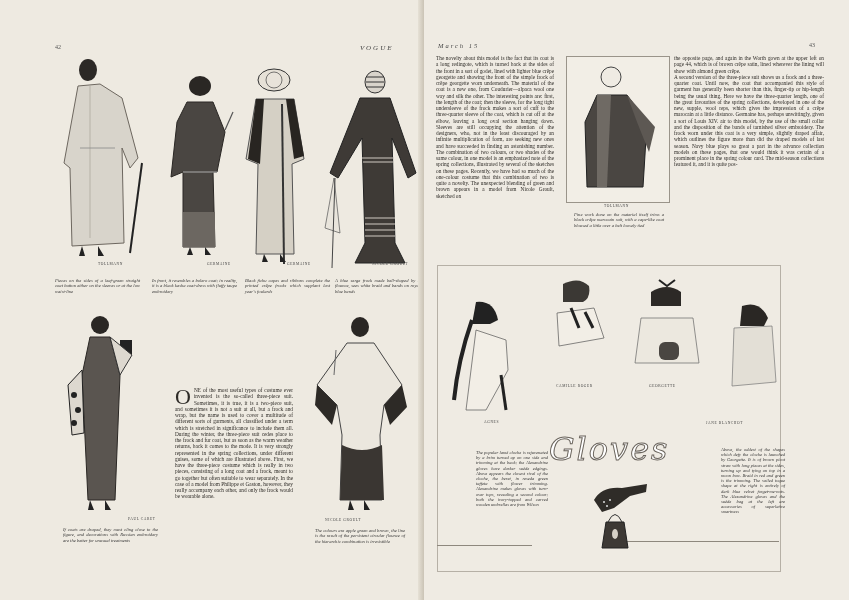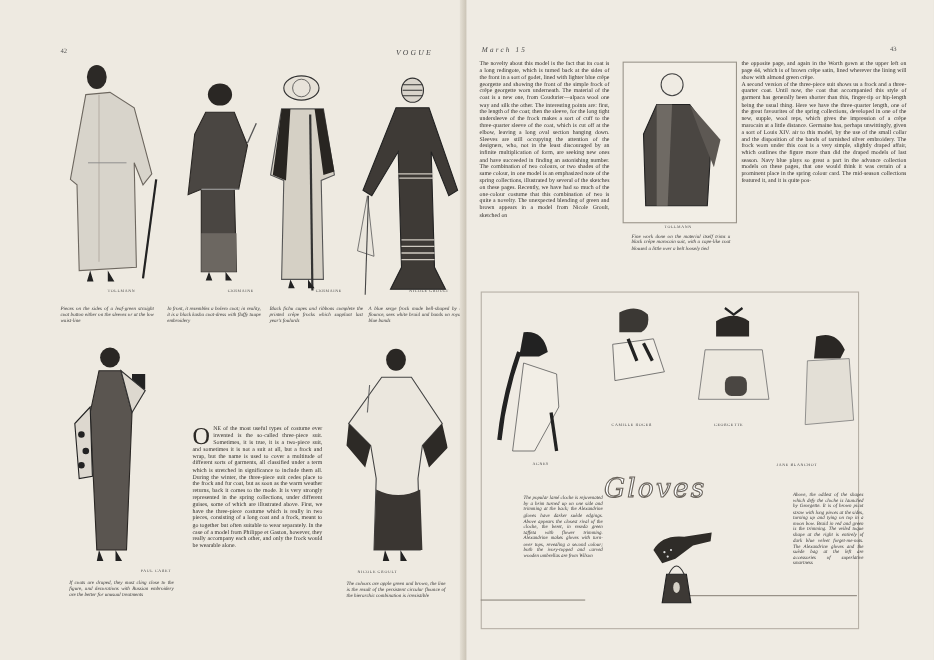--- a/index.html
+++ b/index.html
@@ -12,21 +12,21 @@
   .runhead{position:absolute;font-style:italic;letter-spacing:2px;font-size:7px;color:#444;}
   .fig{position:absolute;}
   .credit{position:absolute;font-size:3.6px;letter-spacing:.6px;text-transform:uppercase;color:#444;}
   .cap{position:absolute;font-style:italic;font-size:4.6px;line-height:5.3px;color:#333;text-align:justify;}
   .body-text{position:absolute;font-size:5.3px;line-height:6.25px;text-align:justify;color:#2d2a26;}
   .headline{position:absolute;left:160px;top:325px;width:150px;text-align:center;color:#2a2622;}
   .headline .l1,.headline .l3{font-size:10.5px;letter-spacing:1.4px;display:block;}
   .headline .l2{font-style:italic;font-size:8px;display:block;margin:6px 0 5px;}
   .dropcap{float:left;font-size:22px;line-height:17px;margin:1px 3px 0 0;}
   .frame{position:absolute;border:1px solid #9a948a;}
-  .glove-title{position:absolute;font-family:"DejaVu Serif",serif;font-style:italic;font-size:24px;color:#fff;-webkit-text-stroke:1px #6b655d;letter-spacing:2px;}
+  .glove-title{position:absolute;font-family:"DejaVu Serif",serif;font-style:italic;font-size:32px;color:#fff;-webkit-text-stroke:1px #6b655d;letter-spacing:2px;}
   .rule{position:absolute;height:1px;background:#8e887e;}
 </style>
 </head>
 <body>
 
 <div class="page page-left">
   <div class="folio" style="left:55px;top:44px;">42</div>
   <div class="runhead" style="left:360px;top:44px;">VOGUE</div>
 
   <svg class="fig" style="left:60px;top:58px;" width="100" height="215" viewBox="0 0 100 215">

